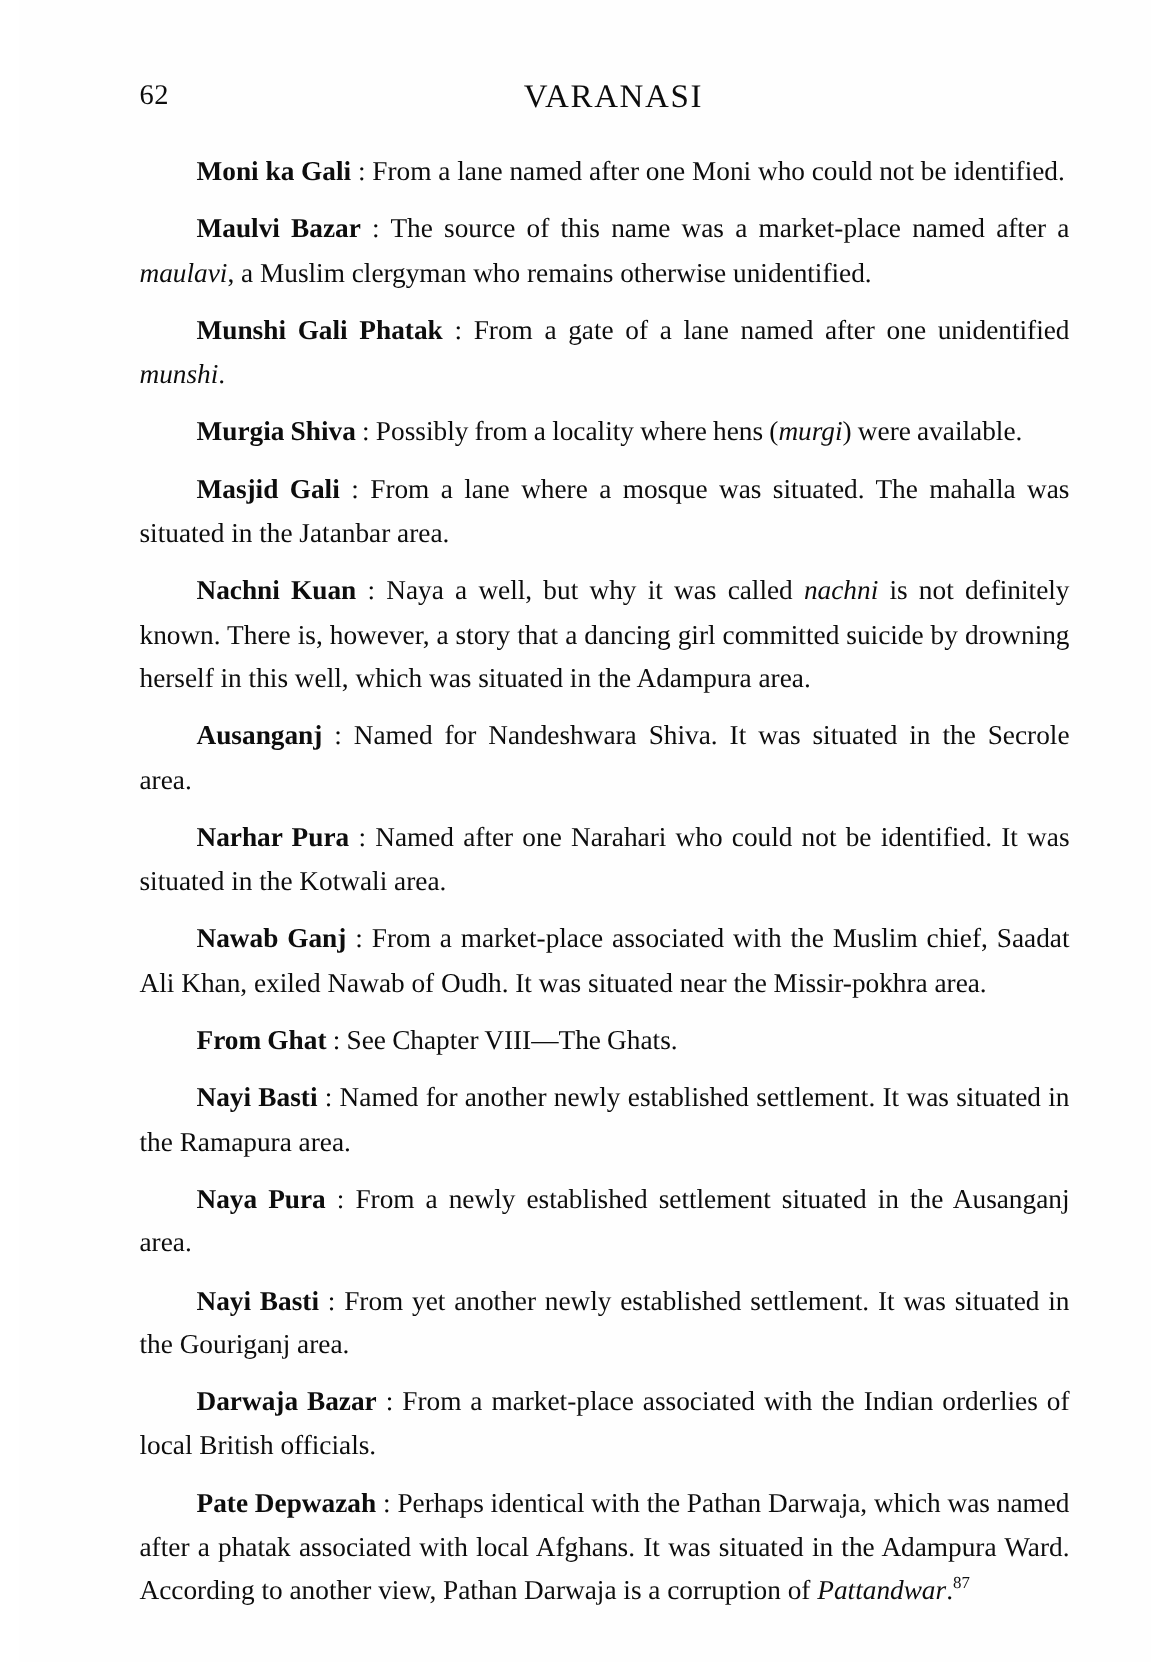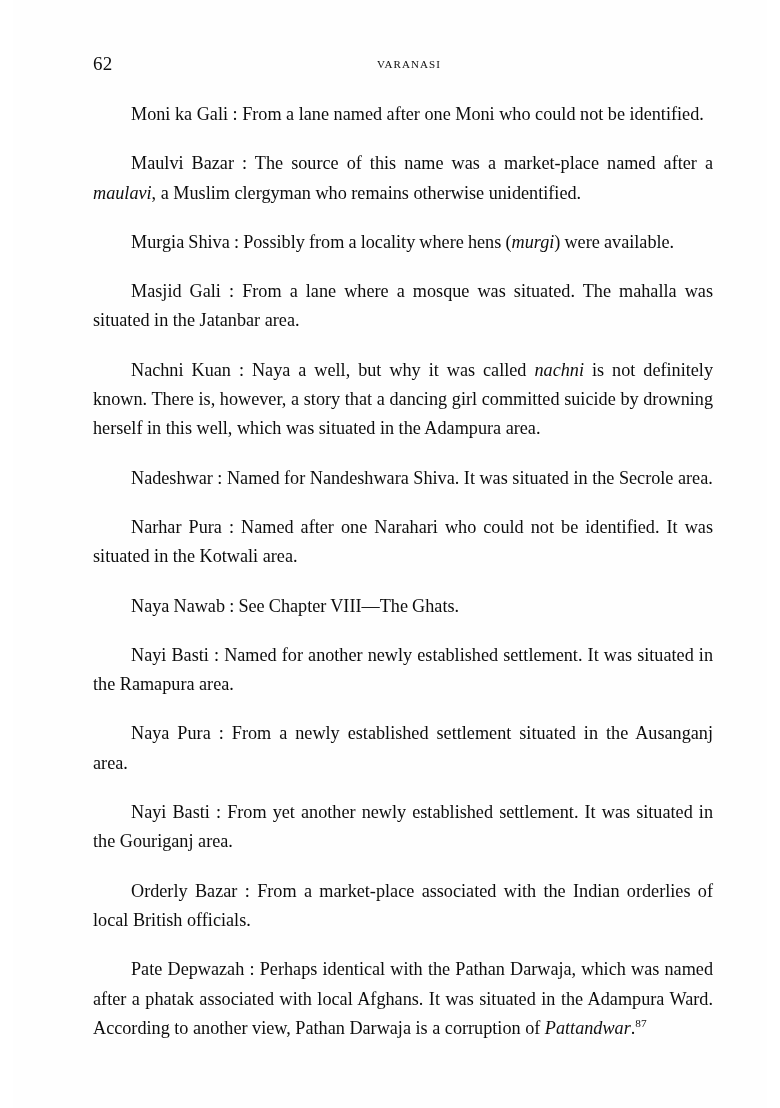--- a/index.html
+++ b/index.html
@@ -35,21 +35,21 @@
     font-size: 19px;
     line-height: 24px;
     letter-spacing: 0.3px;
   }
   .head-title {
     position: absolute;
     left: 0;
     right: 0;
     top: 0;
     text-align: center;
-    font-size: 11px;
+    font-size: 22px;
     line-height: 24px;
     letter-spacing: 1.1px;
     padding-left: 12px;
   }
   .textblock {
     position: absolute;
     top: 100px;
     left: 80px;
     width: 620px;
   }
@@ -57,28 +57,28 @@
     margin: 0 0 0 0;
     padding: 0;
     text-indent: 38px;
     text-align: justify;
     text-justify: inter-word;
     font-size: 18.2px;
     line-height: 29.3px;
     hyphens: none;
   }
   p.entry + p.entry {
-    margin-top: 20px;
+    margin-top: 9px;
   }
   
   p.entry.tight {
     word-spacing: -0.4px;
   }
   .term {
-    font-weight: normal;
+    font-weight: bold;
   }
   .it {
     font-style: italic;
   }
   sup.fn {
     font-size: 0.62em;
     vertical-align: super;
     line-height: 0;
   }
 </style>
@@ -88,26 +88,28 @@
 <div class="page">
 
   <div class="running-head">
     <div class="folio">62</div>
     <div class="head-title">VARANASI</div>
   </div>
 
   <div class="textblock" id="textblock">
       <p class="entry"><span class="term">Moni ka Gali</span><span> : </span><span>From a lane named after one Moni who could not be identified.</span></p>
       <p class="entry"><span class="term">Maulvi Bazar</span><span> : </span><span>The source of this name was a market-place named after a </span><span class="it">maulavi</span><span>, a Muslim clergyman who remains otherwise unidentified.</span></p>
+      <p class="entry"><span class="term">Munshi Gali Phatak</span><span> : </span><span>From a gate of a lane named after one unidentified </span><span class="it">munshi</span><span>.</span></p>
       <p class="entry tight"><span class="term">Murgia Shiva</span><span> : </span><span>Possibly from a locality where hens (</span><span class="it">murgi</span><span>) were available.</span></p>
       <p class="entry"><span class="term">Masjid Gali</span><span> : </span><span>From a lane where a mosque was situated. The mahalla was situated in the Jatanbar area.</span></p>
       <p class="entry"><span class="term">Nachni Kuan</span><span> : </span><span>Naya a well, but why it was called </span><span class="it">nachni</span><span> is not definitely known. There is, however, a story that a dancing girl committed suicide by drowning herself in this well, which was situated in the Adampura area.</span></p>
-      <p class="entry"><span class="term">Nadeshwar</span><span> : </span><span>Named for Nandeshwara Shiva. It was situated in the Secrole area.</span></p>
+      <p class="entry"><span class="term">Ausanganj</span><span> : </span><span>Named for Nandeshwara Shiva. It was situated in the Secrole area.</span></p>
       <p class="entry"><span class="term">Narhar Pura</span><span> : </span><span>Named after one Narahari who could not be identified. It was situated in the Kotwali area.</span></p>
-      <p class="entry tight"><span class="term">Naya Nawab</span><span> : </span><span>See Chapter VIII—The Ghats.</span></p>
+      <p class="entry"><span class="term">Nawab Ganj</span><span> : </span><span>From a market-place associated with the Muslim chief, Saadat Ali Khan, exiled Nawab of Oudh. It was situated near the Missir-pokhra area.</span></p>
+      <p class="entry tight"><span class="term">From Ghat</span><span> : </span><span>See Chapter VIII—The Ghats.</span></p>
       <p class="entry"><span class="term">Nayi Basti</span><span> : </span><span>Named for another newly established settlement. It was situated in the Ramapura area.</span></p>
       <p class="entry"><span class="term">Naya Pura</span><span> : </span><span>From a newly established settlement situated in the Ausanganj area.</span></p>
       <p class="entry"><span class="term">Nayi Basti</span><span> : </span><span>From yet another newly established settlement. It was situated in the Gouriganj area.</span></p>
-      <p class="entry"><span class="term">Orderly Bazar</span><span> : </span><span>From a market-place associated with the Indian orderlies of local British officials.</span></p>
+      <p class="entry"><span class="term">Darwaja Bazar</span><span> : </span><span>From a market-place associated with the Indian orderlies of local British officials.</span></p>
       <p class="entry"><span class="term">Pate Depwazah</span><span> : </span><span>Perhaps identical with the Pathan Darwaja, which was named after a phatak associated with local Afghans. It was situated in the Adampura Ward. According to another view, Pathan Darwaja is a corruption of </span><span class="it">Pattandwar</span><span>.</span><sup class="fn">87</sup></p>
     </div>
 
 </div>
 
 </body></html>

